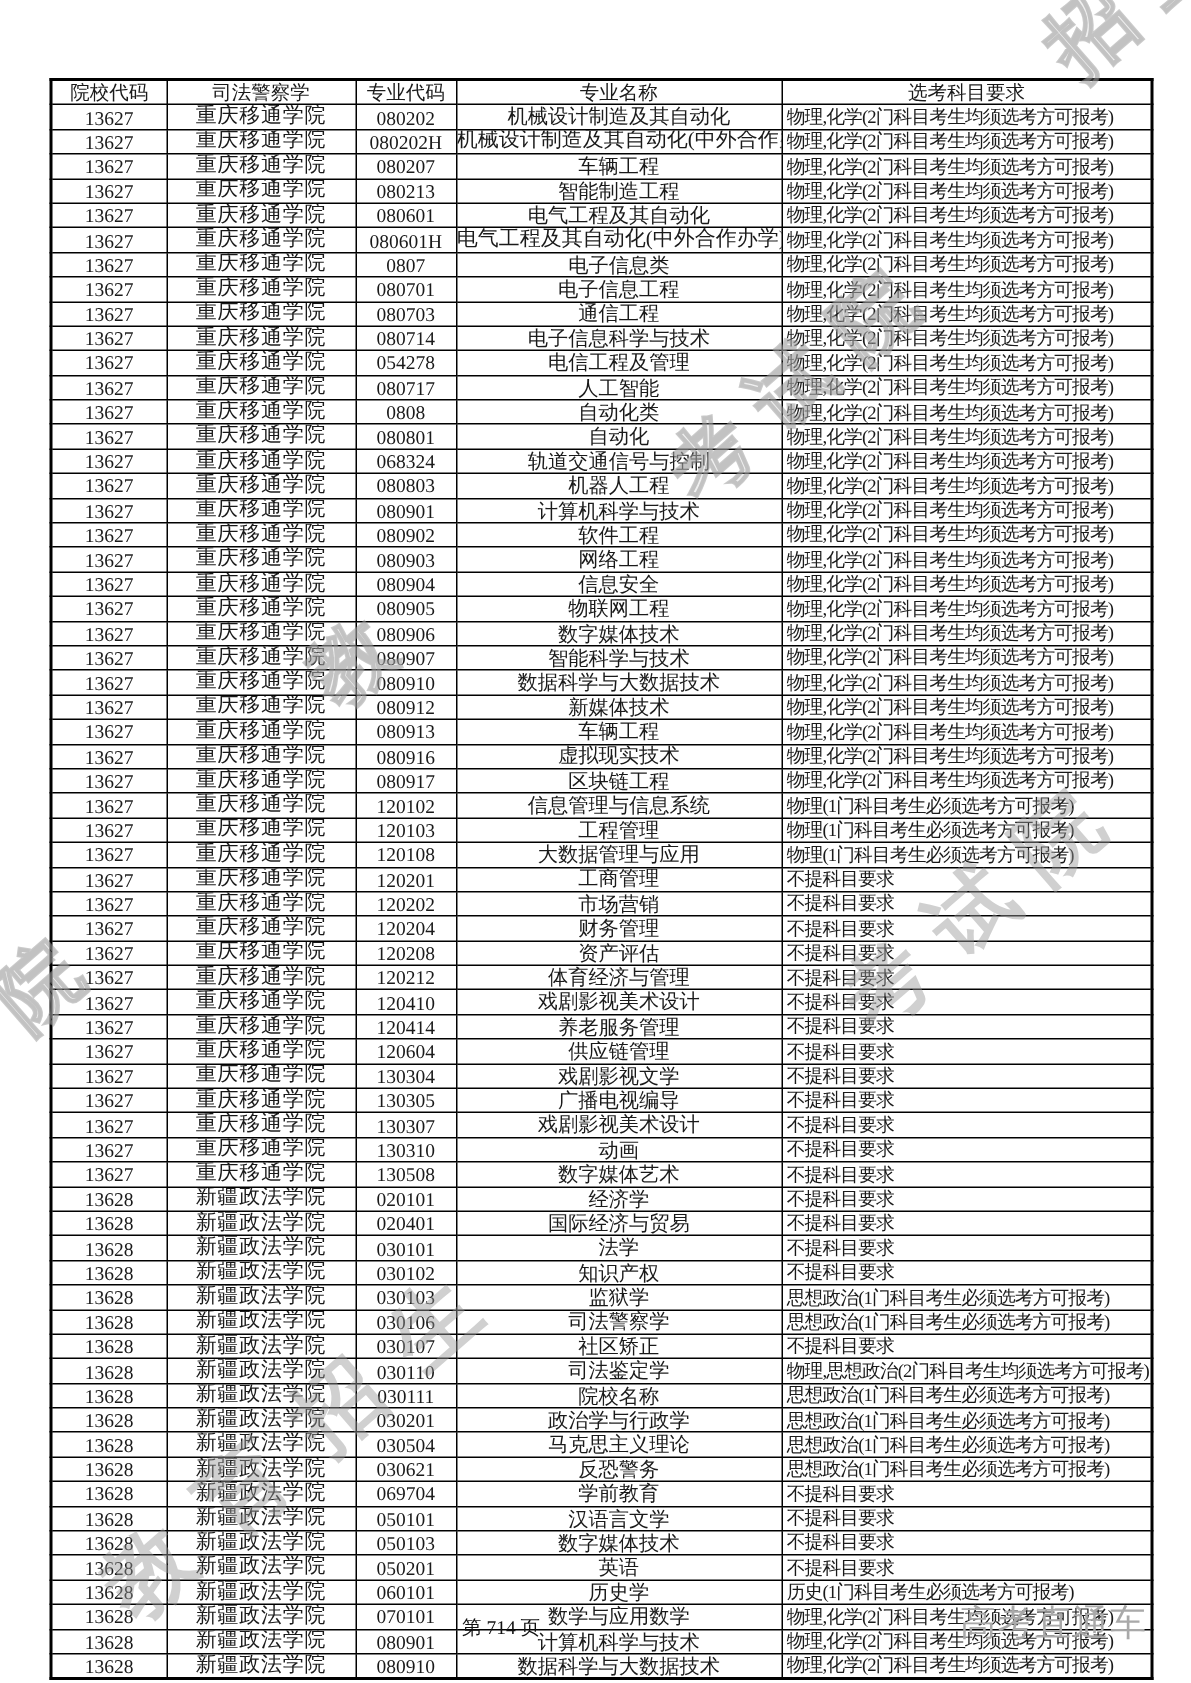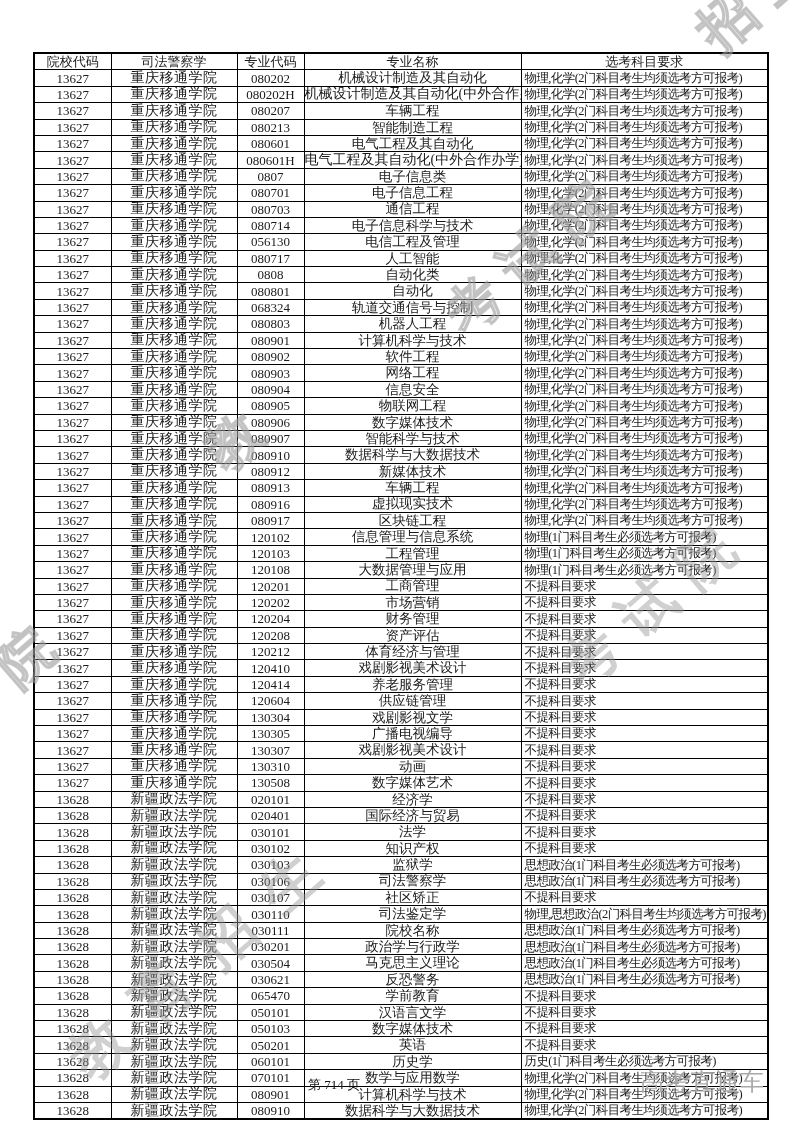--- a/index.html
+++ b/index.html
@@ -161,21 +161,21 @@
         <tr>
           <td class="c0">13627</td>
           <td class="c1">重庆移通学院</td>
           <td class="c2">080714</td>
           <td class="c3">电子信息科学与技术</td>
           <td class="c4">物理,化学(2门科目考生均须选考方可报考)</td>
         </tr>
         <tr>
           <td class="c0">13627</td>
           <td class="c1">重庆移通学院</td>
-          <td class="c2">056130</td>
+          <td class="c2">054278</td>
           <td class="c3">电信工程及管理</td>
           <td class="c4">物理,化学(2门科目考生均须选考方可报考)</td>
         </tr>
         <tr>
           <td class="c0">13627</td>
           <td class="c1">重庆移通学院</td>
           <td class="c2">080717</td>
           <td class="c3">人工智能</td>
           <td class="c4">物理,化学(2门科目考生均须选考方可报考)</td>
         </tr>
@@ -483,21 +483,21 @@
         <tr>
           <td class="c0">13628</td>
           <td class="c1">新疆政法学院</td>
           <td class="c2">030621</td>
           <td class="c3">反恐警务</td>
           <td class="c4">思想政治(1门科目考生必须选考方可报考)</td>
         </tr>
         <tr>
           <td class="c0">13628</td>
           <td class="c1">新疆政法学院</td>
-          <td class="c2">065470</td>
+          <td class="c2">069704</td>
           <td class="c3">学前教育</td>
           <td class="c4">不提科目要求</td>
         </tr>
         <tr>
           <td class="c0">13628</td>
           <td class="c1">新疆政法学院</td>
           <td class="c2">050101</td>
           <td class="c3">汉语言文学</td>
           <td class="c4">不提科目要求</td>
         </tr>

